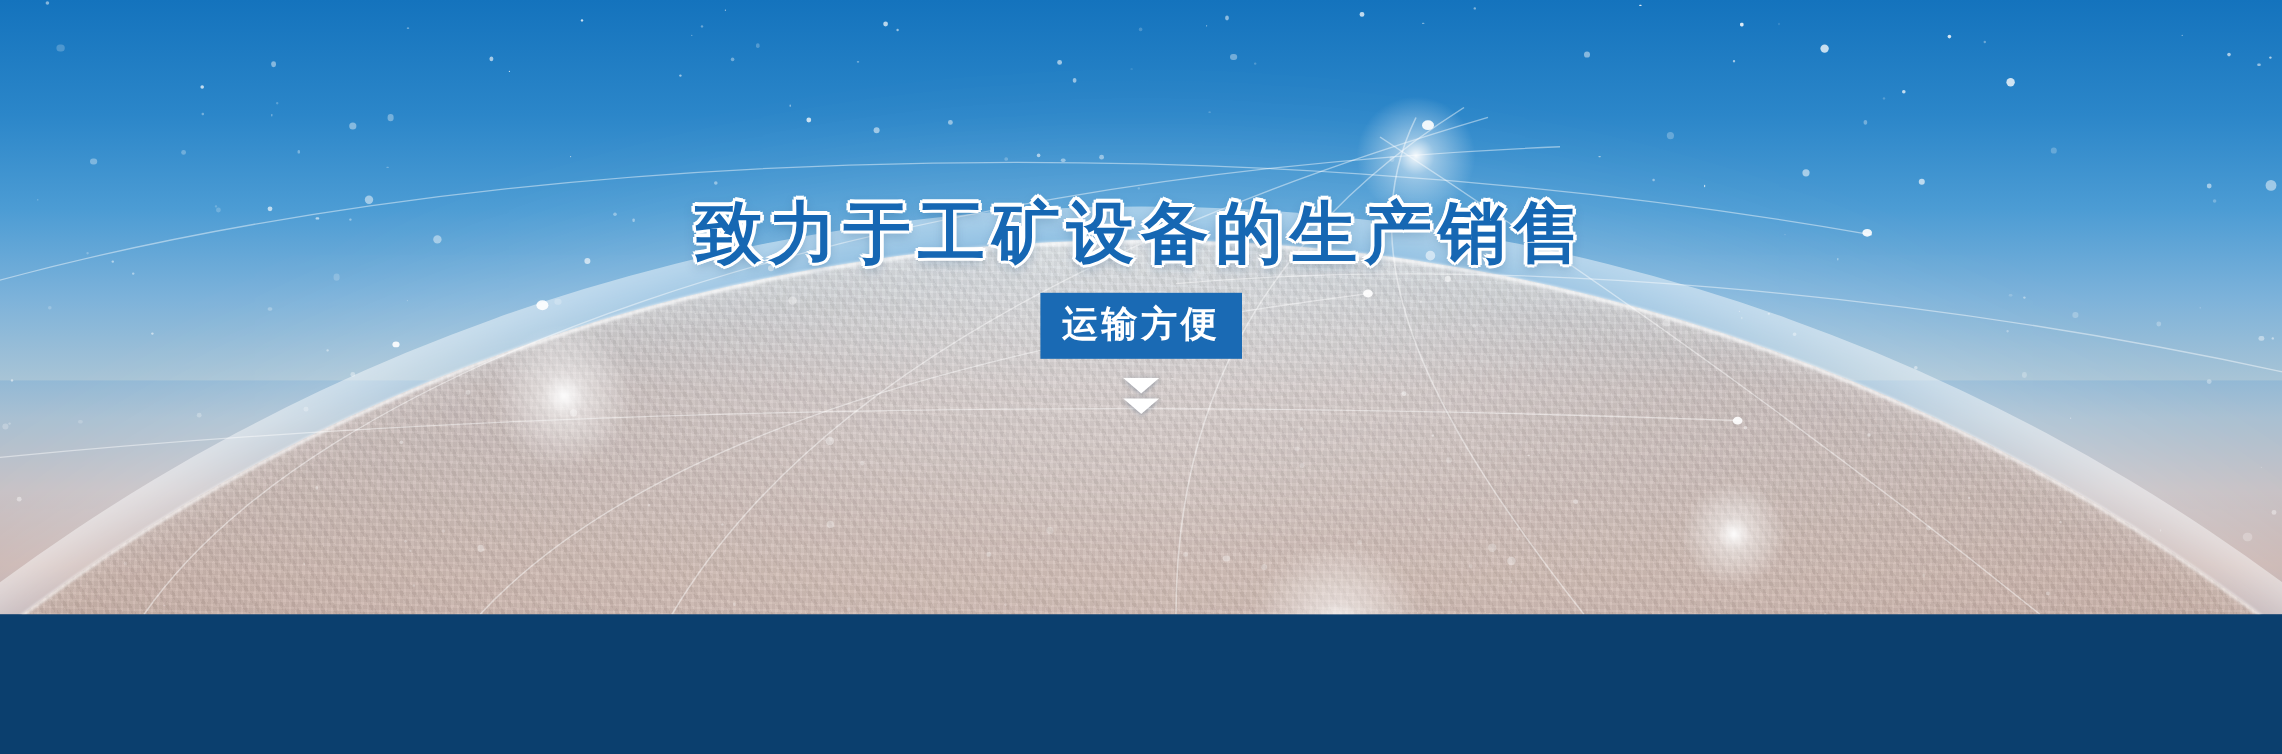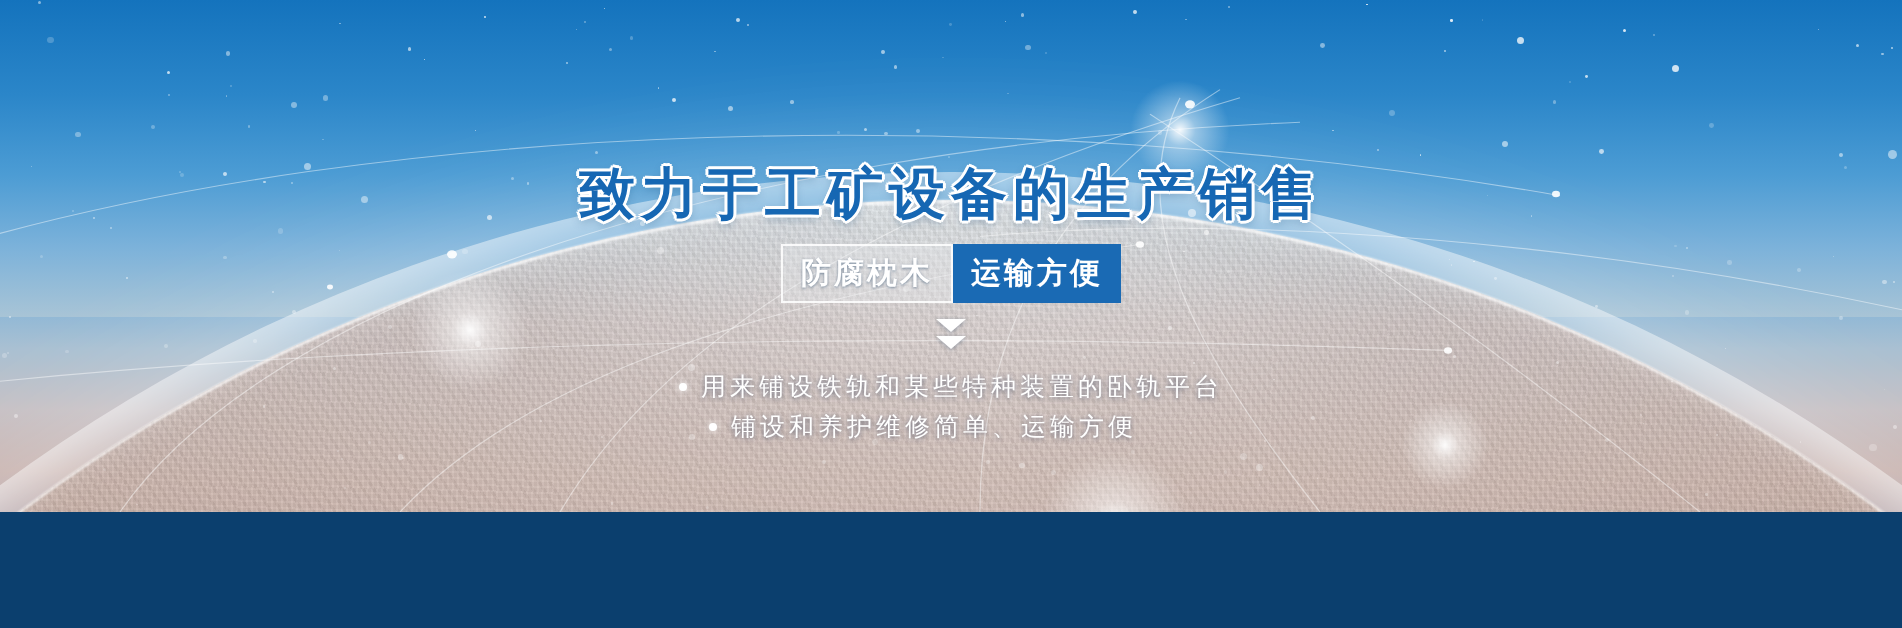--- a/index.html
+++ b/index.html
@@ -421,38 +421,25 @@
   <div class="flare" style="left:410px;top:270px;width:120px;height:120px;"></div>
   <div class="flare" style="left:1130px;top:80px;width:100px;height:100px;"></div>
   <div class="flare" style="left:1400px;top:400px;width:90px;height:90px;"></div>
   <div class="flare" style="left:1040px;top:450px;width:150px;height:150px;"></div>
 
   <div class="content">
 
     <div class="headline">致力于工矿设备的生产销售</div>
 
     <div class="badges">
-      <div class="badge ghost">
-        <span>防腐枕木</span>
-      </div>
       <div class="badge solid">
         <span>运输方便</span>
       </div>
     </div>
 
     <div class="chevrons">
       <span class="chev"></span>
       <span class="chev"></span>
     </div>
 
-    <div class="bullets">
-      <div class="bullet">
-        <span class="mark"></span>
-        <span>用来铺设铁轨和某些特种装置的卧轨平台</span>
-      </div>
-      <div class="bullet indent">
-        <span class="mark"></span>
-        <span>铺设和养护维修简单、运输方便</span>
-      </div>
-    </div>
 
   </div>
 </div>
 
 </body></html>

